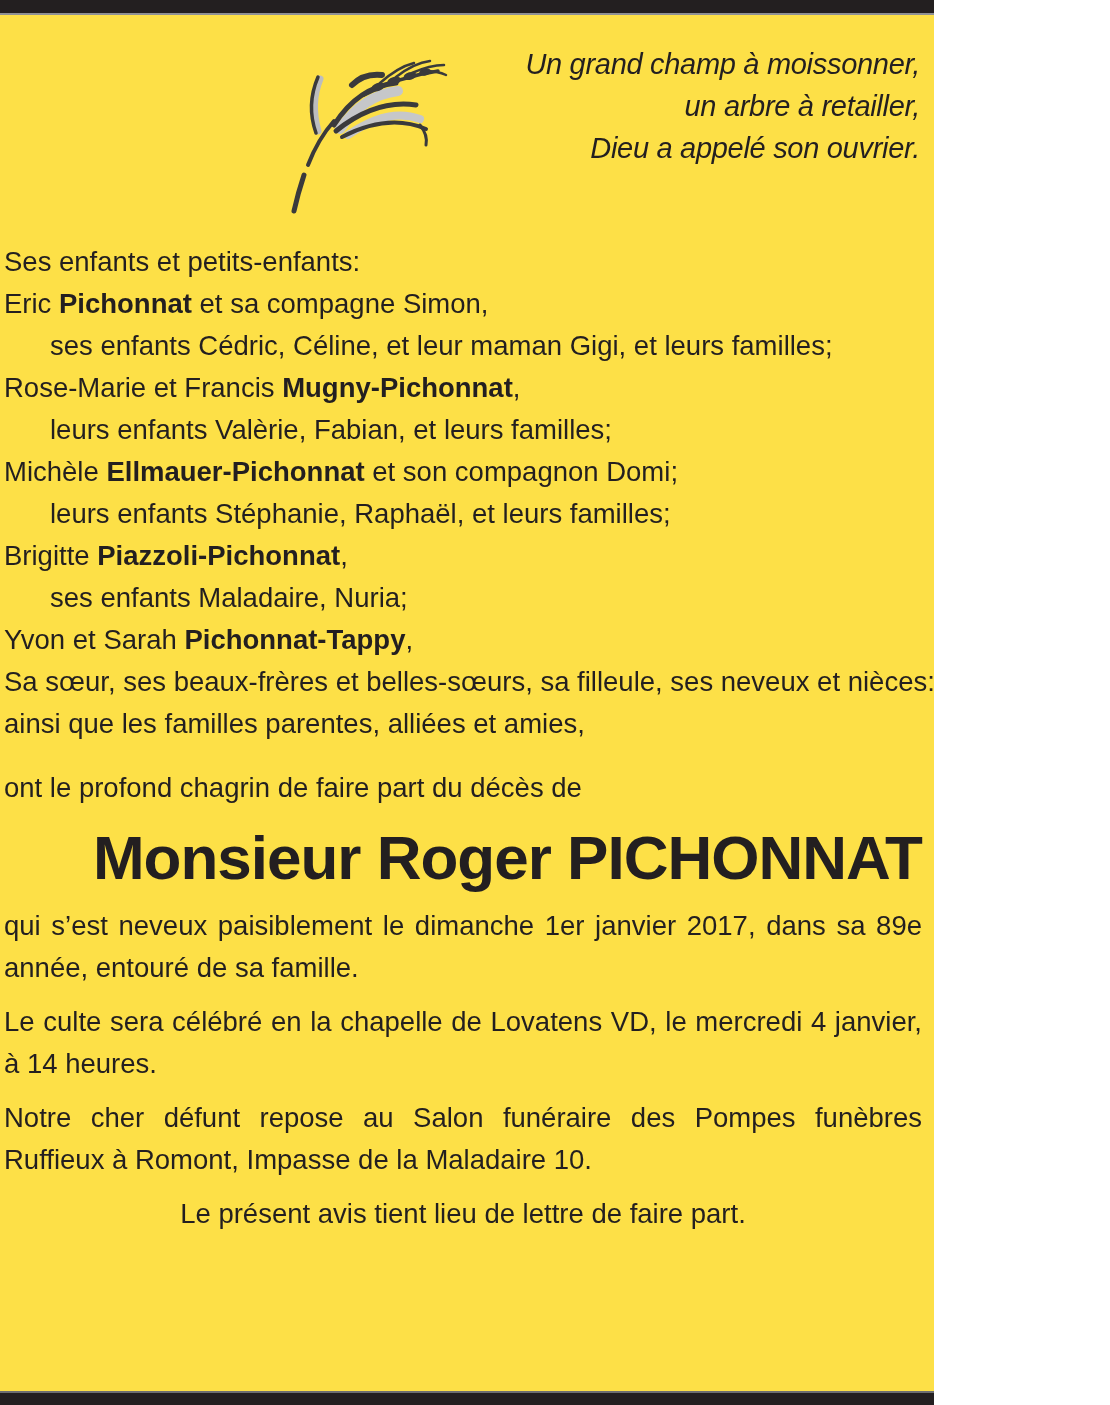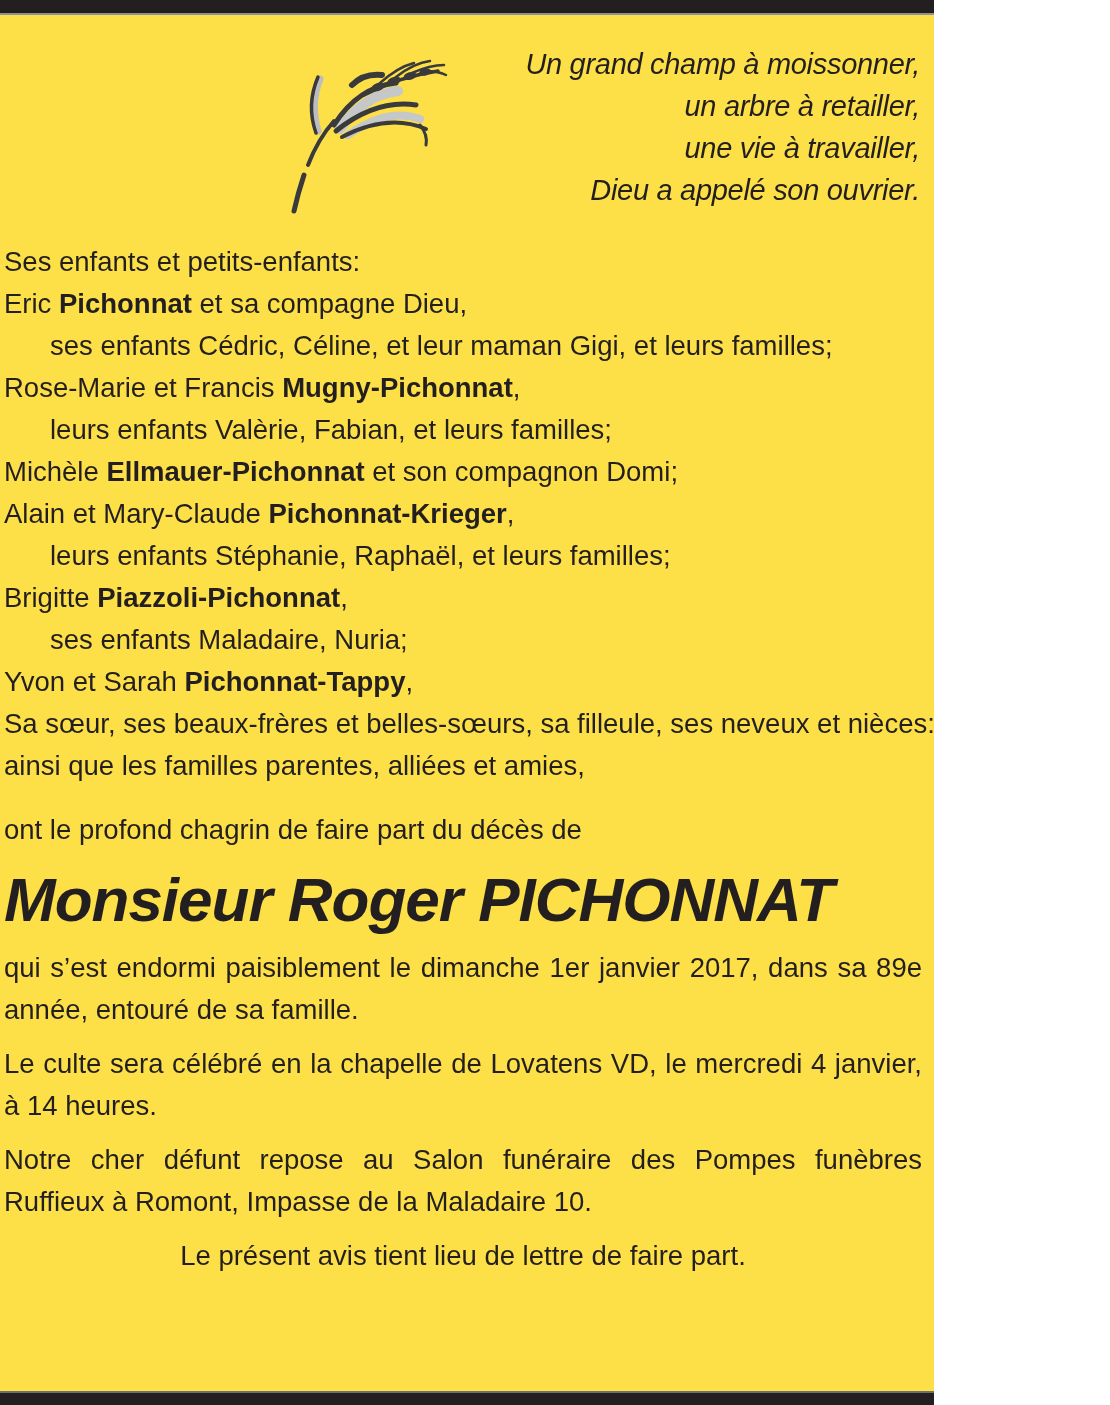--- a/index.html
+++ b/index.html
@@ -40,26 +40,25 @@
     letter-spacing: -0.3px;
   }
   .body-text { padding: 0 12px 0 4px; }
   .family { margin-top: 20px; font-size: 27.5px; line-height: 42px; }
   .family-line { white-space: nowrap; }
   .family-line.indent { padding-left: 46px; }
   .bold { font-weight: bold; }
   .announce { margin-top: 22px; font-size: 27.5px; line-height: 42px; }
   .deceased-name {
     margin: 14px 0 10px 0;
-    text-align: left;
+    text-align: right;
     font-size: 62px;
     font-weight: bold;
     letter-spacing: -1px;
     line-height: 70px;
-    font-style: italic;
   }
   .para {
     margin: 12px 0;
     font-size: 27.5px;
     line-height: 42px;
     text-align: justify;
   }
   .address { margin-top: 12px; font-size: 27.5px; line-height: 42px; }
   .addr-line2 { width: 84%; text-align: center; }
   .closing { margin-top: 10px; text-align: center; font-size: 27.5px; line-height: 42px; }
@@ -100,50 +99,48 @@
 
         <path d="M132,40 Q150,24 166,20" stroke="#3a3a3c" stroke-width="2.5" stroke-linecap="round"></path>
         <path d="M148,34 Q166,20 182,18" stroke="#3a3a3c" stroke-width="2.5" stroke-linecap="round"></path>
         <path d="M164,30 Q182,22 196,22" stroke="#3a3a3c" stroke-width="2.5" stroke-linecap="round"></path>
         <path d="M176,28 Q190,28 198,32" stroke="#3a3a3c" stroke-width="2.5" stroke-linecap="round"></path>
       </svg>
     </div>
     <div class="epitaph">
       <div>Un grand champ à moissonner,</div>
       <div>un arbre à retailler,</div>
-      <div>une vie à travailler,</div>
       <div>Dieu a appelé son ouvrier.</div>
     </div>
   </div>
 
   <div class="body-text">
 
     <div class="family">
       <div class="family-line">Ses enfants et petits-enfants:</div>
       <div>
-          <div class="family-line"><span>Eric </span><span class="bold">Pichonnat</span><span> et sa compagne Dieu,</span></div>
+          <div class="family-line"><span>Eric </span><span class="bold">Pichonnat</span><span> et sa compagne Simon,</span></div>
           <div class="family-line indent"><span>ses enfants Cédric, Céline, et leur maman Gigi, et leurs familles;</span></div>
           <div class="family-line"><span>Rose-Marie et Francis </span><span class="bold">Mugny-Pichonnat</span><span>,</span></div>
           <div class="family-line indent"><span>leurs enfants Valèrie, Fabian, et leurs familles;</span></div>
           <div class="family-line"><span>Michèle </span><span class="bold">Ellmauer-Pichonnat</span><span> et son compagnon Domi;</span></div>
-          <div class="family-line"><span>Alain et Mary-Claude </span><span class="bold">Pichonnat-Krieger</span><span>,</span></div>
           <div class="family-line indent"><span>leurs enfants Stéphanie, Raphaël, et leurs familles;</span></div>
           <div class="family-line"><span>Brigitte </span><span class="bold">Piazzoli-Pichonnat</span><span>,</span></div>
           <div class="family-line indent"><span>ses enfants Maladaire, Nuria;</span></div>
           <div class="family-line"><span>Yvon et Sarah </span><span class="bold">Pichonnat-Tappy</span><span>,</span></div>
           <div class="family-line"><span>Sa sœur, ses beaux-frères et belles-sœurs, sa filleule, ses neveux et nièces:</span></div>
           <div class="family-line"><span>ainsi que les familles parentes, alliées et amies,</span></div>
         </div>
     </div>
 
     <div class="announce">ont le profond chagrin de faire part du décès de</div>
 
     <div class="deceased-name">Monsieur Roger PICHONNAT</div>
 
-    <p class="para">qui s’est endormi paisiblement le dimanche 1er janvier 2017, dans sa 89e année, entouré de sa famille.</p>
+    <p class="para">qui s’est neveux paisiblement le dimanche 1er janvier 2017, dans sa 89e année, entouré de sa famille.</p>
     <p class="para">Le culte sera célébré en la chapelle de Lovatens VD, le mercredi 4 janvier, à 14 heures.</p>
     <p class="para">Notre cher défunt repose au Salon funéraire des Pompes funèbres Ruffieux à Romont, Impasse de la Maladaire 10.</p>
 
 
     <div class="closing">Le présent avis tient lieu de lettre de faire part.</div>
 
   </div>
 
   <div class="rule-bottom"></div>
 

